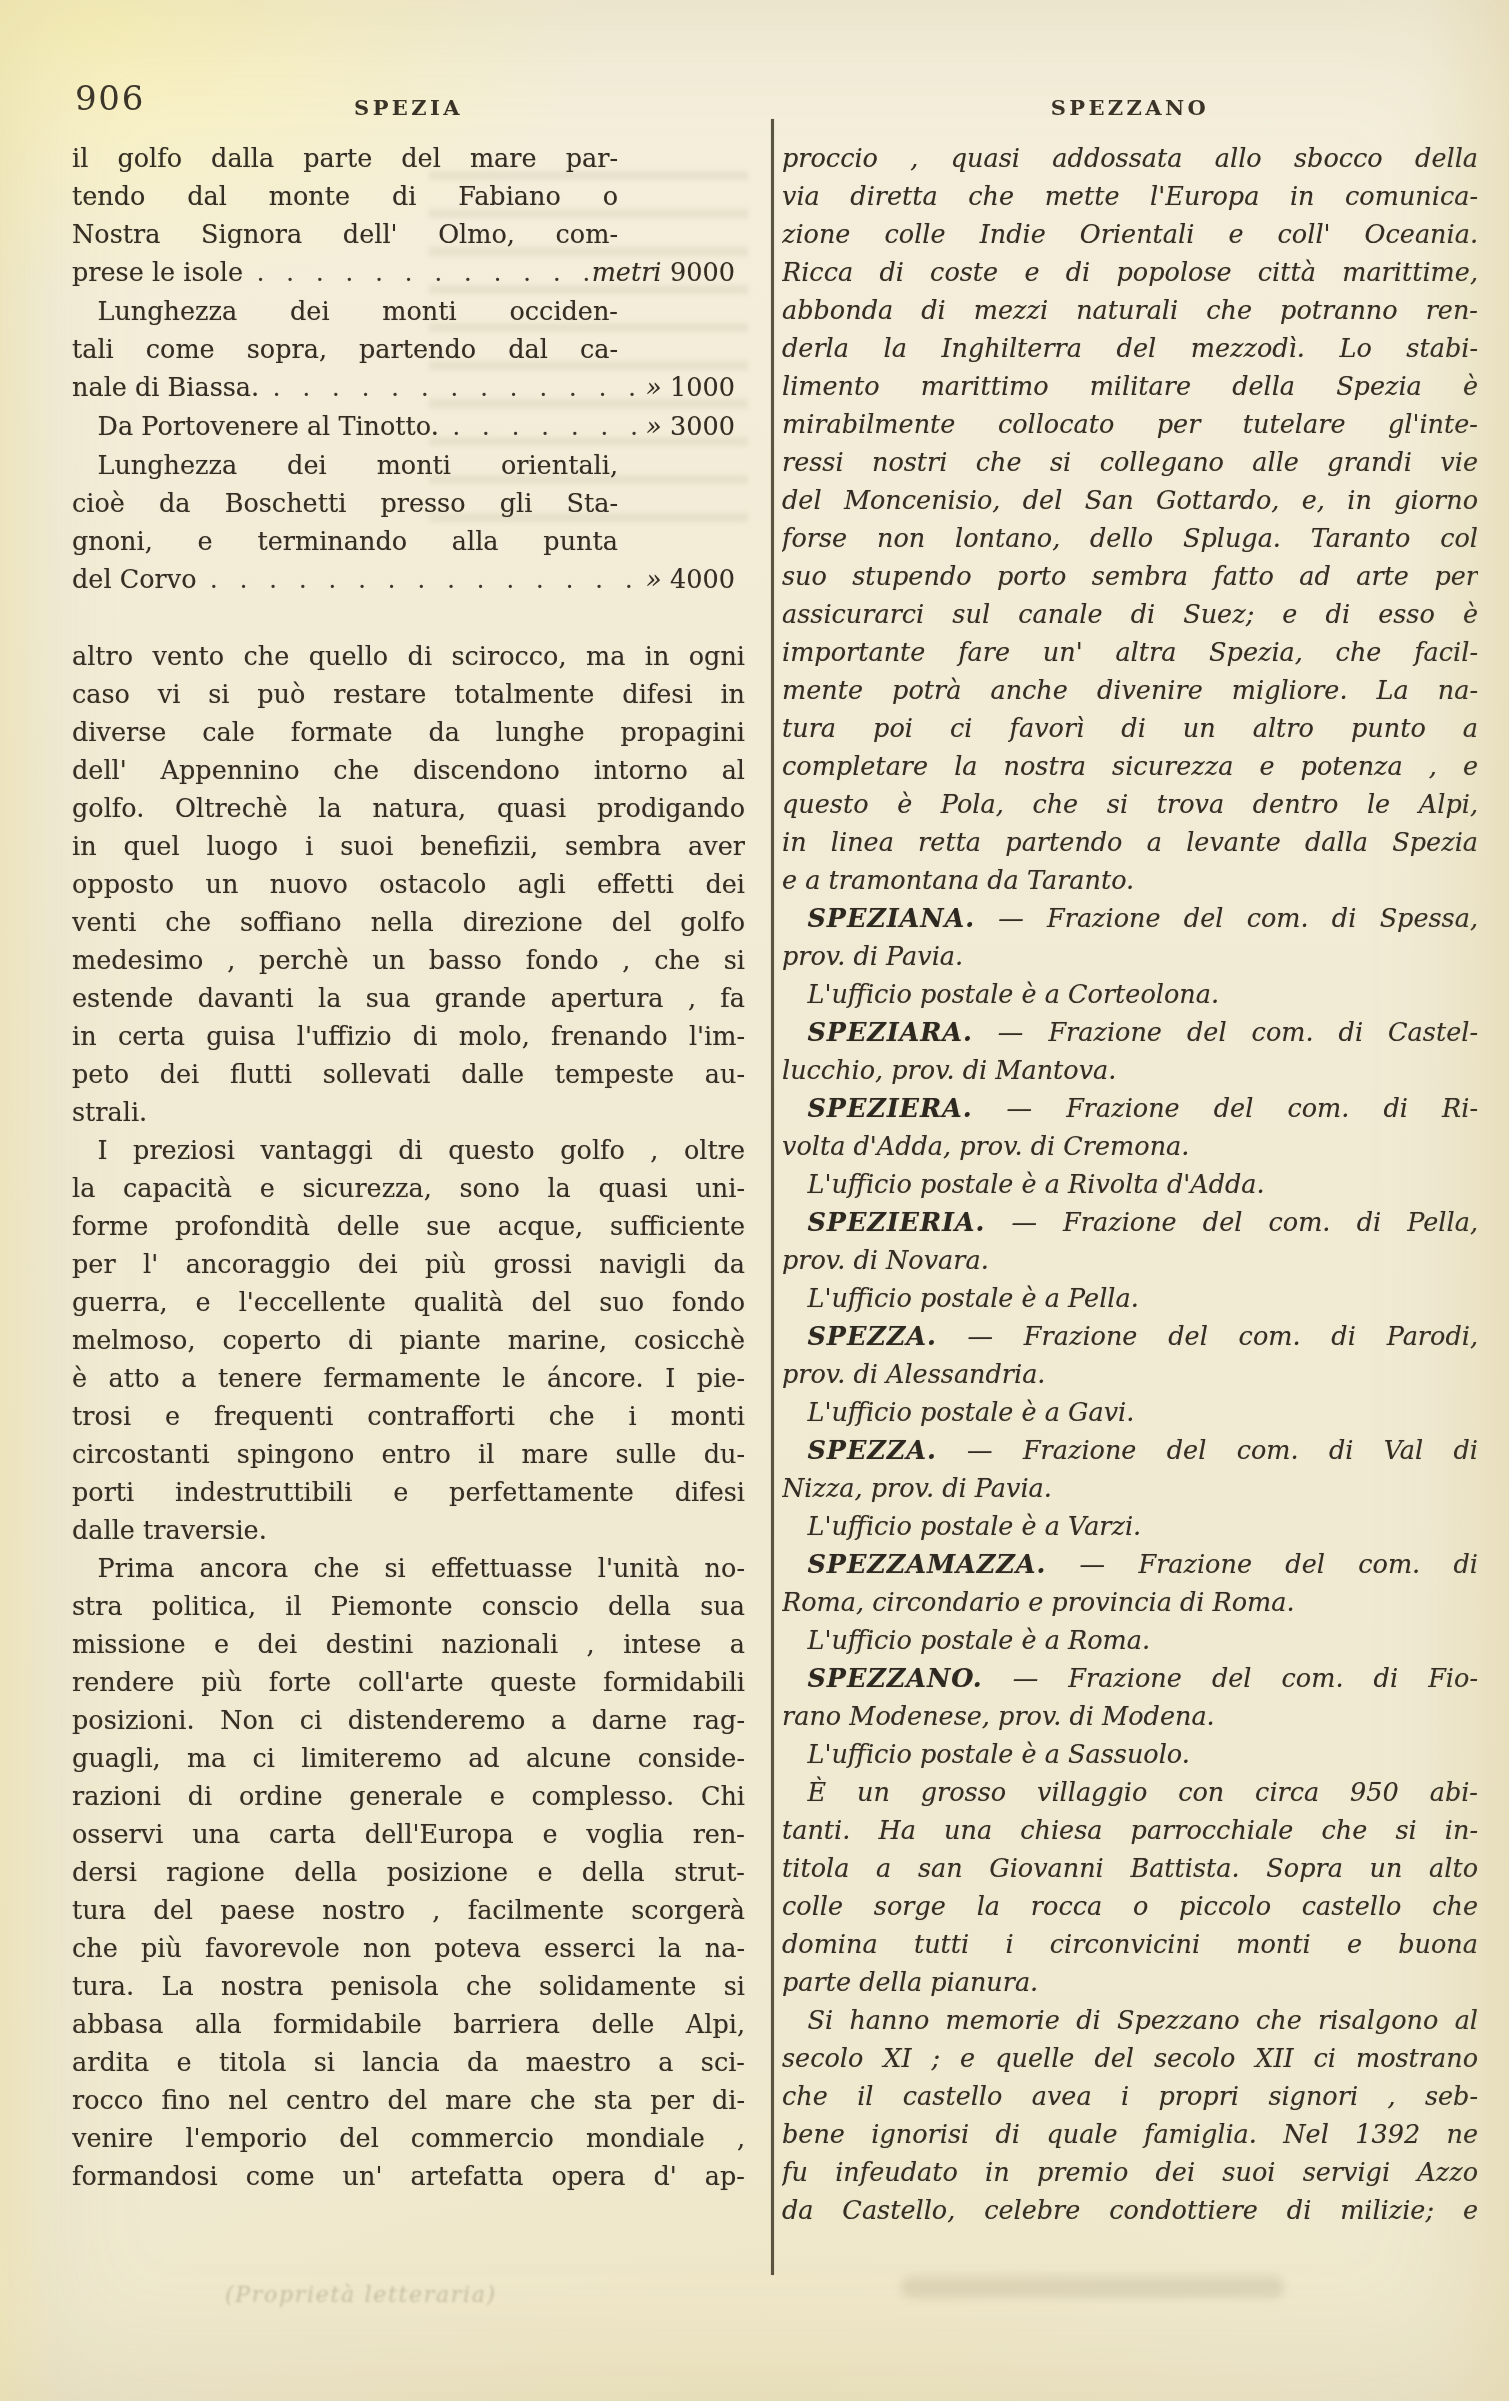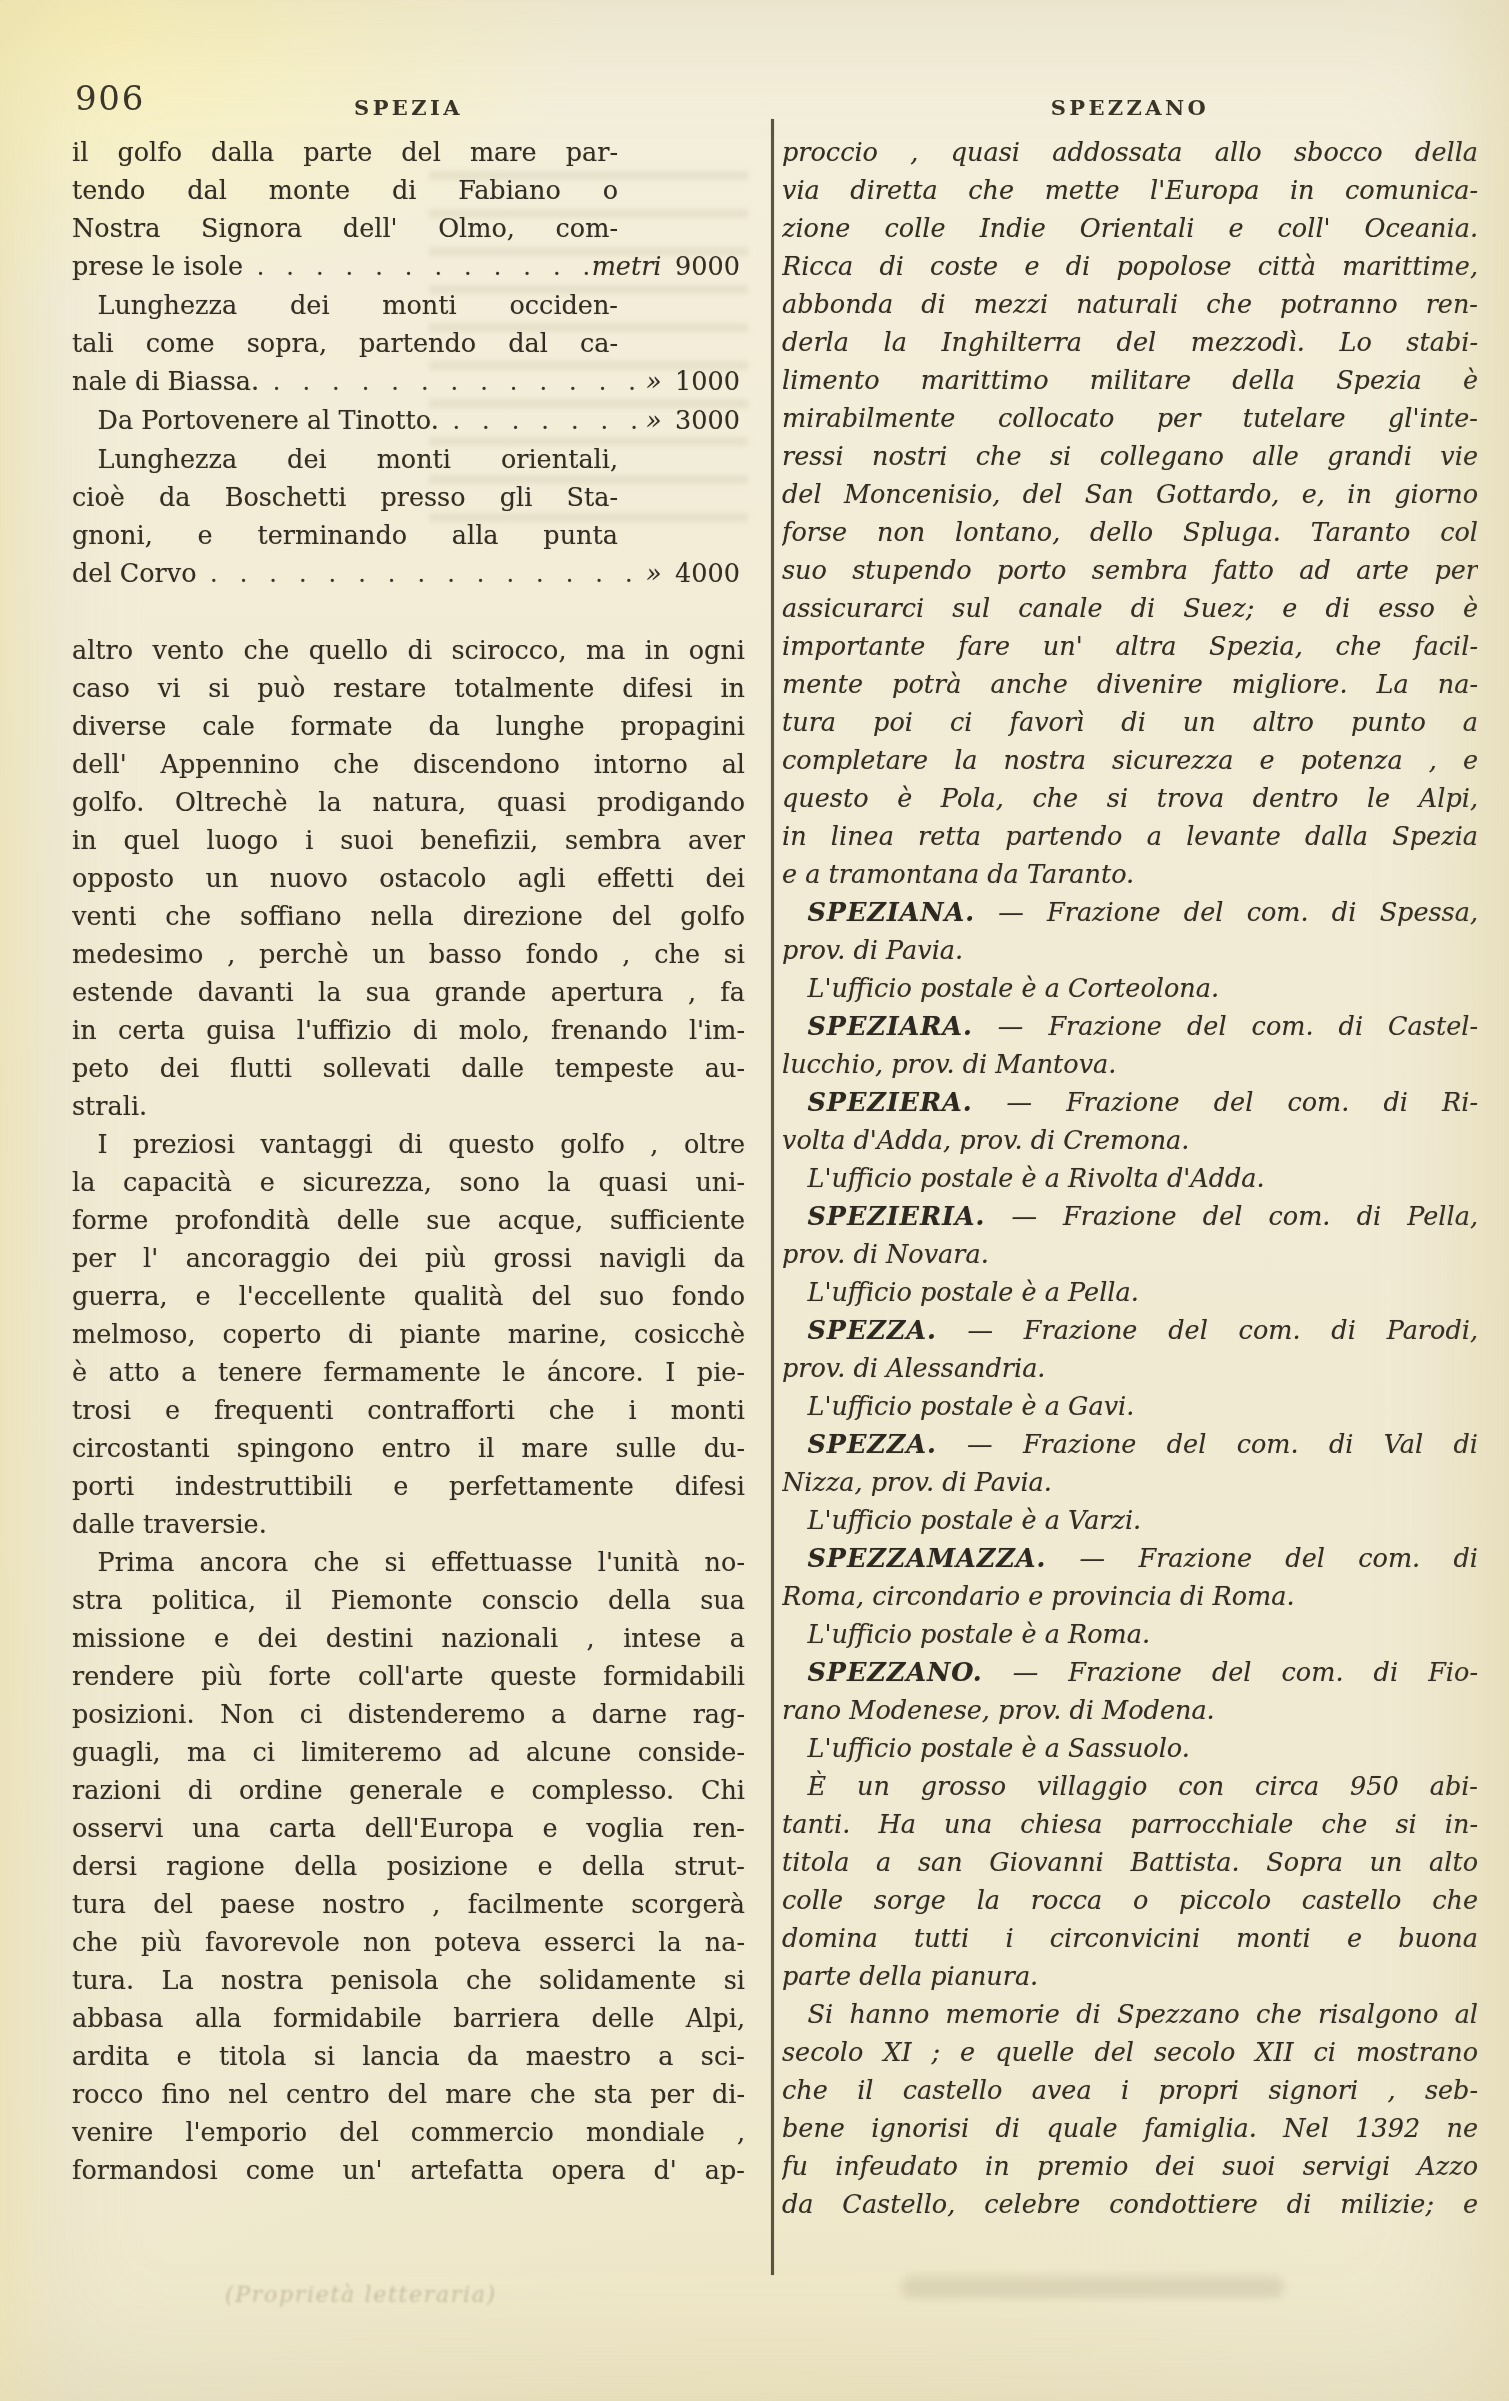--- a/index.html
+++ b/index.html
@@ -17,35 +17,35 @@
   }
   .page::after{
     content:"";position:absolute;inset:0;pointer-events:none;
     box-shadow:inset 0 0 136px rgba(170,150,100,0.22);
   }
   .pagenum{position:absolute;left:75px;top:78px;font-size:34px;letter-spacing:1.7px;color:#3a3429;}
   .colhead{position:absolute;top:95px;font-size:21px;font-weight:bold;letter-spacing:3.4px;color:#3a3428;text-align:center;}
   #head-left{left:72px;width:673px;}
   #head-right{left:782px;width:696px;}
   .divider{position:absolute;left:771px;top:119px;width:2.6px;height:2156px;background:#46402f;opacity:.88;box-shadow:0 0 0.9px rgba(70,64,47,.8);}
-  .col{position:absolute;top:133px;font-size:25.5px;line-height:38px;}
+  .col{position:absolute;top:139px;font-size:25.5px;line-height:38px;}
   #col-left{left:72px;width:673px;}
   #col-right{left:782px;width:696px;font-style:italic;}
   .ln{height:38px;overflow:hidden;white-space:normal;text-shadow:0 0 0.9px rgba(55,46,35,0.35);}
   .ln.j{text-align:justify;text-align-last:justify;}
   .ln.ind{text-indent:25.5px;}
   .ln.narrow{width:546px;}
   .ln b{letter-spacing:0.9px;color:#2d2820;}
   .gap{height:38px;}
   .meas{display:flex;align-items:baseline;text-shadow:0 0 0.9px rgba(55,46,35,0.35);}
   .meas.ind{padding-left:25.5px;}
   .mtext{white-space:nowrap;}
   .dots{flex:1;overflow:hidden;white-space:nowrap;letter-spacing:22px;padding-left:13.6px;font-size:24px;color:#3a342a;}
   .unit{white-space:nowrap;padding-right:8.5px;font-style:italic;}
-  .num{width:75px;text-align:center;white-space:nowrap;}
+  .num{width:75px;text-align:left;white-space:nowrap;}
   .ghost{position:absolute;pointer-events:none;}
   #ghost-topright{left:429px;top:151px;width:319px;height:400px;
     background:repeating-linear-gradient(180deg, rgba(0,0,0,0) 0 20.4px, rgba(128,118,88,0.10) 20.4px 29px, rgba(0,0,0,0) 29px 38px);
     filter:blur(2.6px);}
   #ghost-footer{left:225px;top:2282px;font-size:22px;font-style:italic;color:rgba(122,112,82,0.32);filter:blur(1px);letter-spacing:1.7px;}
   #ghost-botright{left:901px;top:2276px;width:383px;height:22px;background:rgba(128,118,88,0.16);filter:blur(4.3px);border-radius:10.2px;}
 </style>
 </head>
 <body>
 

